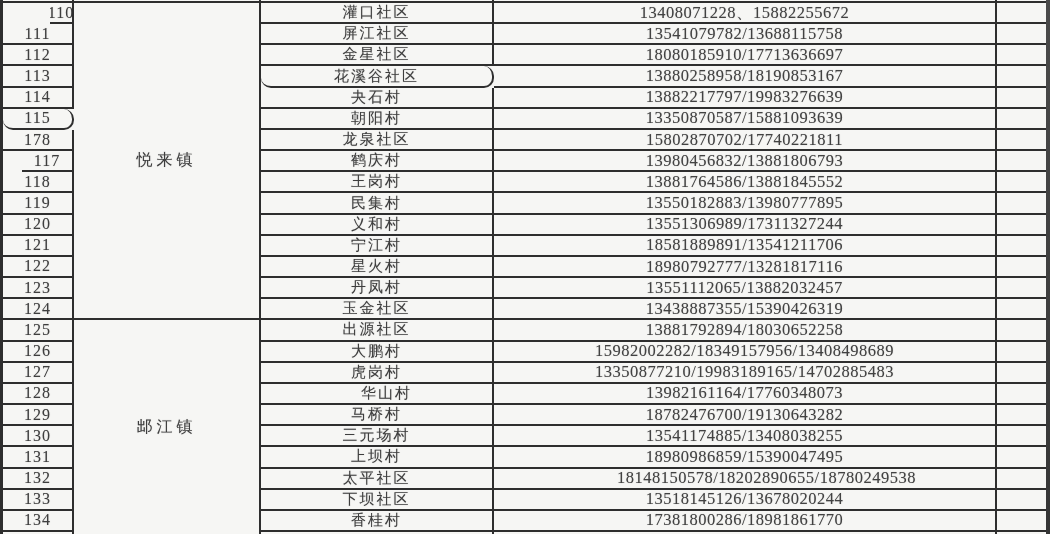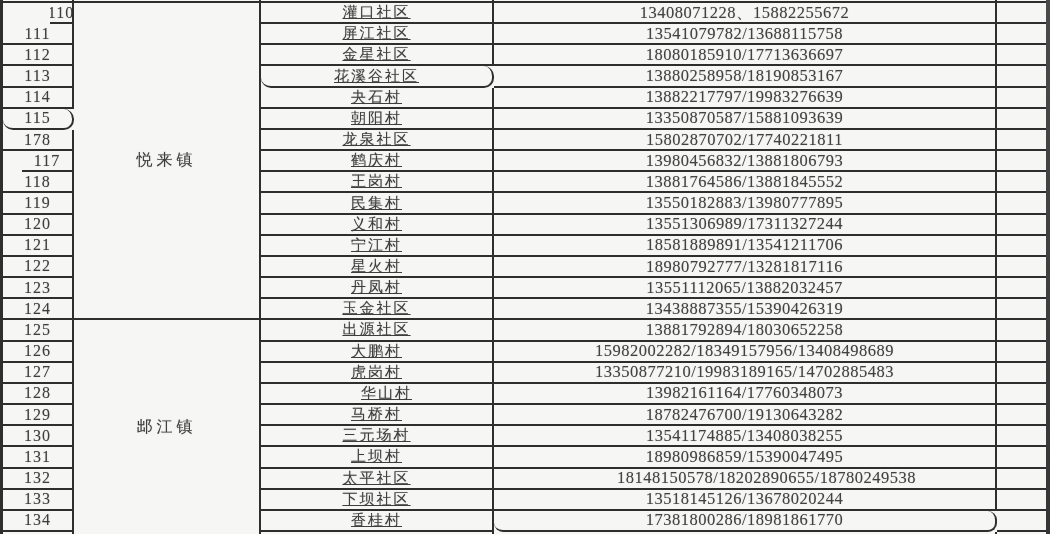--- a/index.html
+++ b/index.html
@@ -25,21 +25,21 @@
     overflow:hidden;white-space:nowrap;
     box-sizing:border-box;
     text-shadow:0 0 1px rgba(110,110,110,.45);
   }
   .bb{border-bottom:2px solid var(--border);}
   .br{border-right:2px solid var(--border);}
   .edge-left{background:var(--border);}
   .edge-right{background:linear-gradient(#4a4a4a,#353535);}
   .num{font-size:16px;letter-spacing:1px;}
   .town{font-size:16px;letter-spacing:4px;}
-  .village{font-size:15px;letter-spacing:2px;text-decoration:underline;}
+  .village{font-size:15px;letter-spacing:2px;}
   .phone{font-size:16.5px;letter-spacing:.5px;color:#424242;}
 </style>
 </head>
 <body>
 
 <div class="page">
   <div class="grid" id="contacts-grid">
       <div class="cell edge-left" style="grid-area: 1 / 1 / 28;"></div>
       <div class="cell edge-right" style="grid-area: 1 / 7 / 28;"></div>
       <div class="cell bb br" style="grid-area: 1 / 2;"></div>
@@ -139,21 +139,21 @@
       <div class="cell bb br num" style="grid-area: 24 / 2;">132</div>
       <div class="cell bb br village" style="grid-area: 24 / 4;">太平社区</div>
       <div class="cell bb br phone" style="grid-area: 24 / 5; padding-left: 44px;">18148150578/18202890655/18780249538</div>
       <div class="cell bb" style="grid-area: 24 / 6;"></div>
       <div class="cell bb br num" style="grid-area: 25 / 2;">133</div>
       <div class="cell bb br village" style="grid-area: 25 / 4;">下坝社区</div>
       <div class="cell bb br phone" style="grid-area: 25 / 5;">13518145126/13678020244</div>
       <div class="cell bb" style="grid-area: 25 / 6;"></div>
       <div class="cell bb br num" style="grid-area: 26 / 2;">134</div>
       <div class="cell bb br village" style="grid-area: 26 / 4;">香桂村</div>
-      <div class="cell bb br phone" style="grid-area: 26 / 5; border-radius: 9px;">17381800286/18981861770</div>
+      <div class="cell bb br phone" style="grid-area: 26 / 5;">17381800286/18981861770</div>
       <div class="cell bb" style="grid-area: 26 / 6;"></div>
       <div class="cell br town" style="grid-area: 17 / 3 / 28;">䢺江镇</div>
       <div class="cell br" style="grid-area: 27 / 2;"></div>
       <div class="cell br" style="grid-area: 27 / 4;"></div>
       <div class="cell br" style="grid-area: 27 / 5;"></div>
       <div class="cell " style="grid-area: 27 / 6;"></div>
     </div>
 </div>
 
 </body></html>

